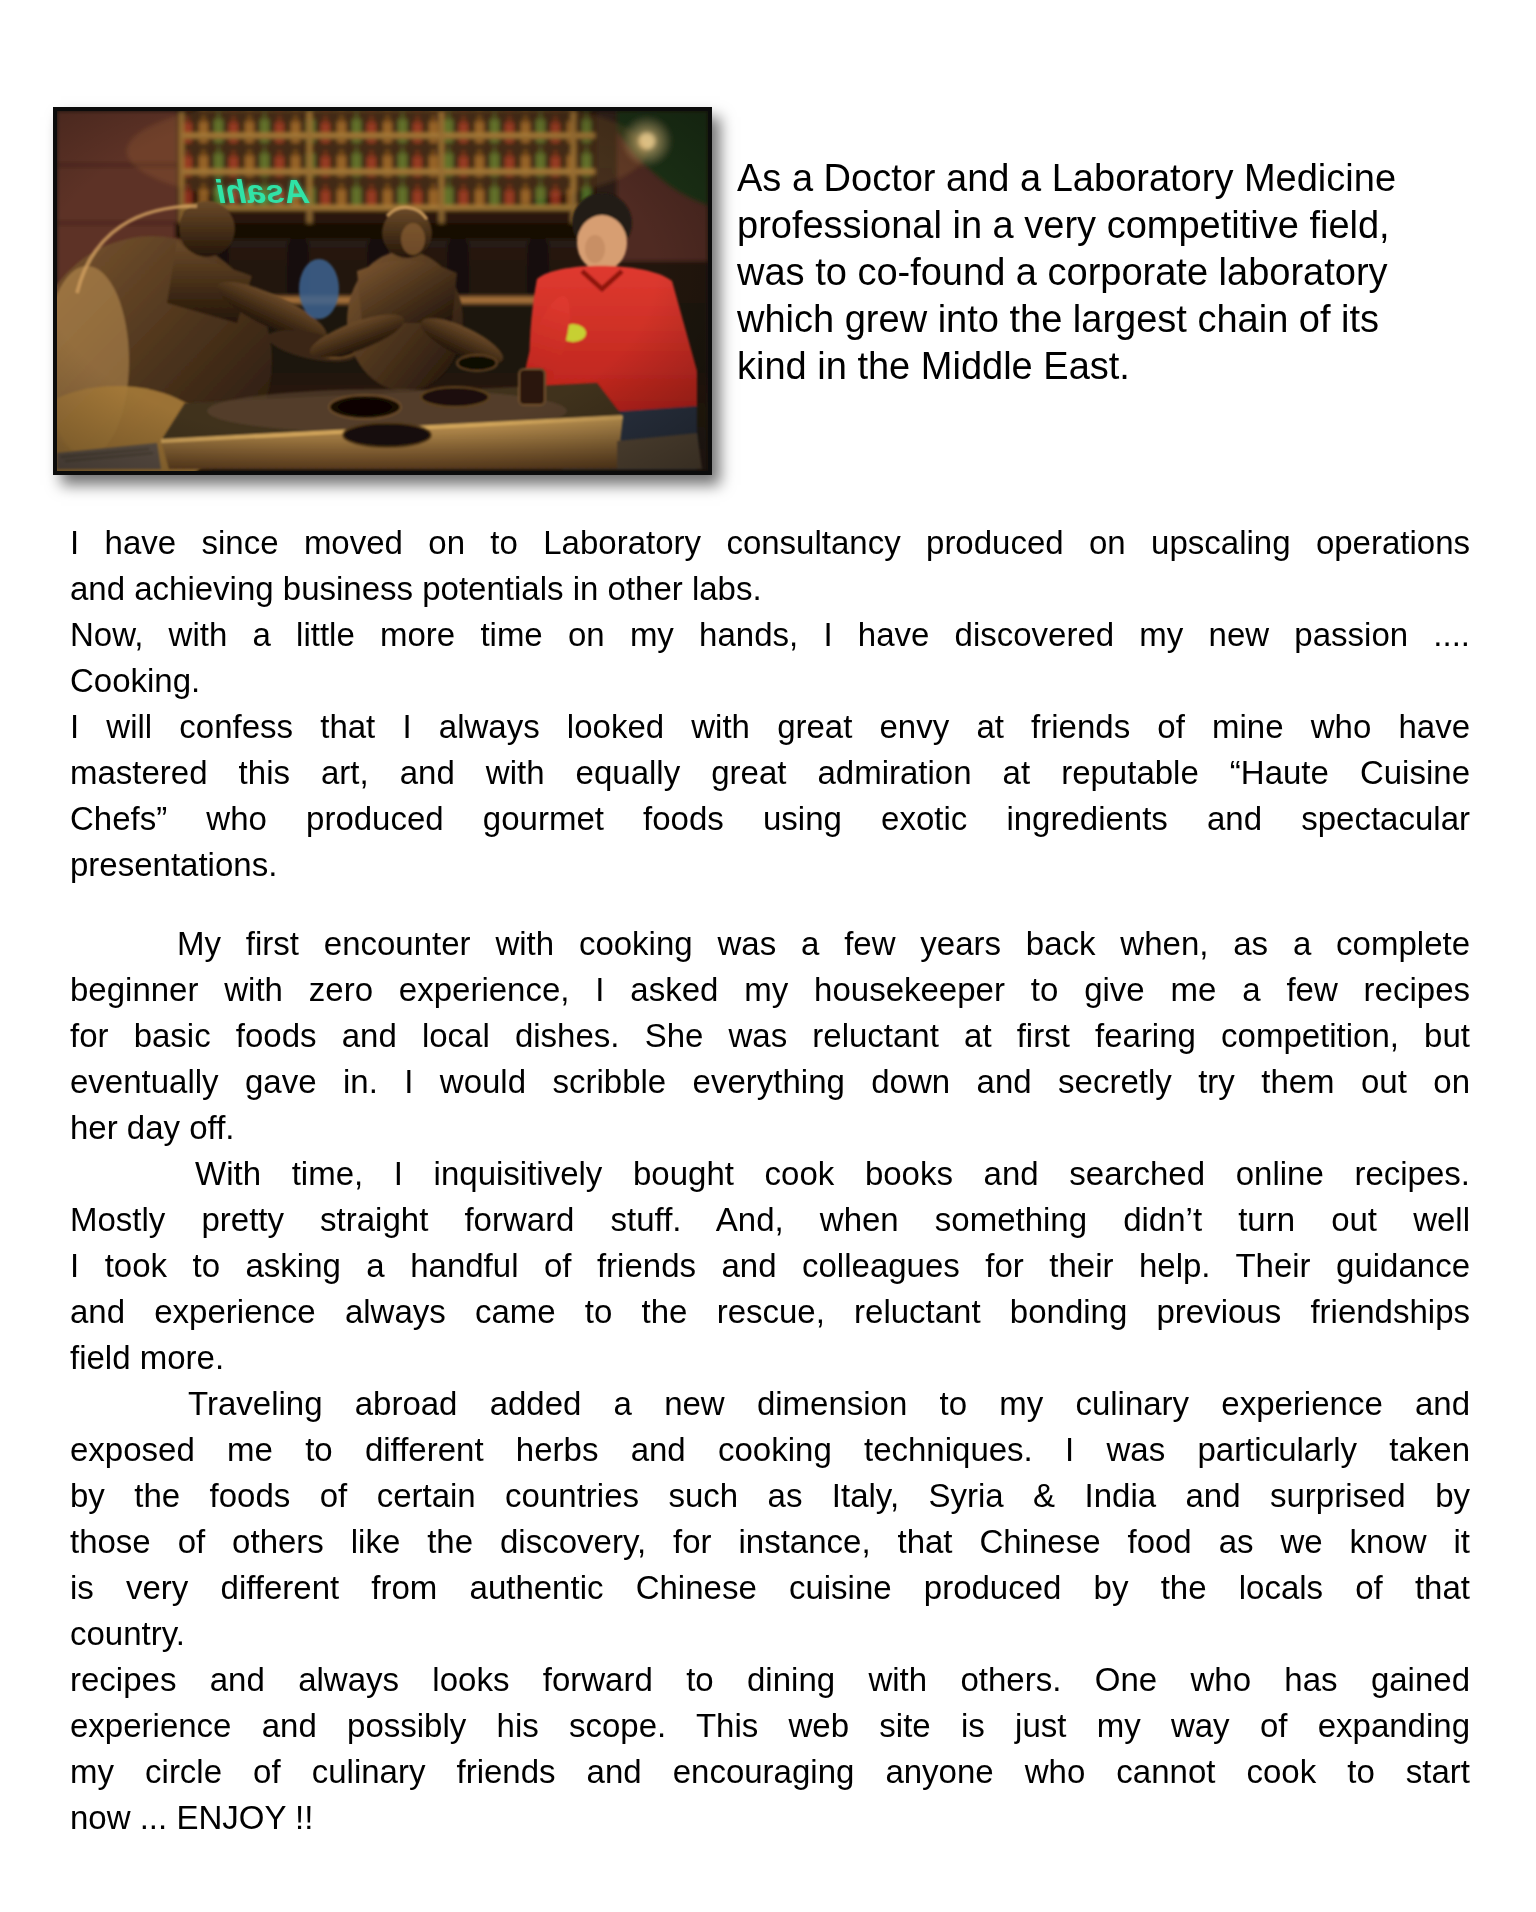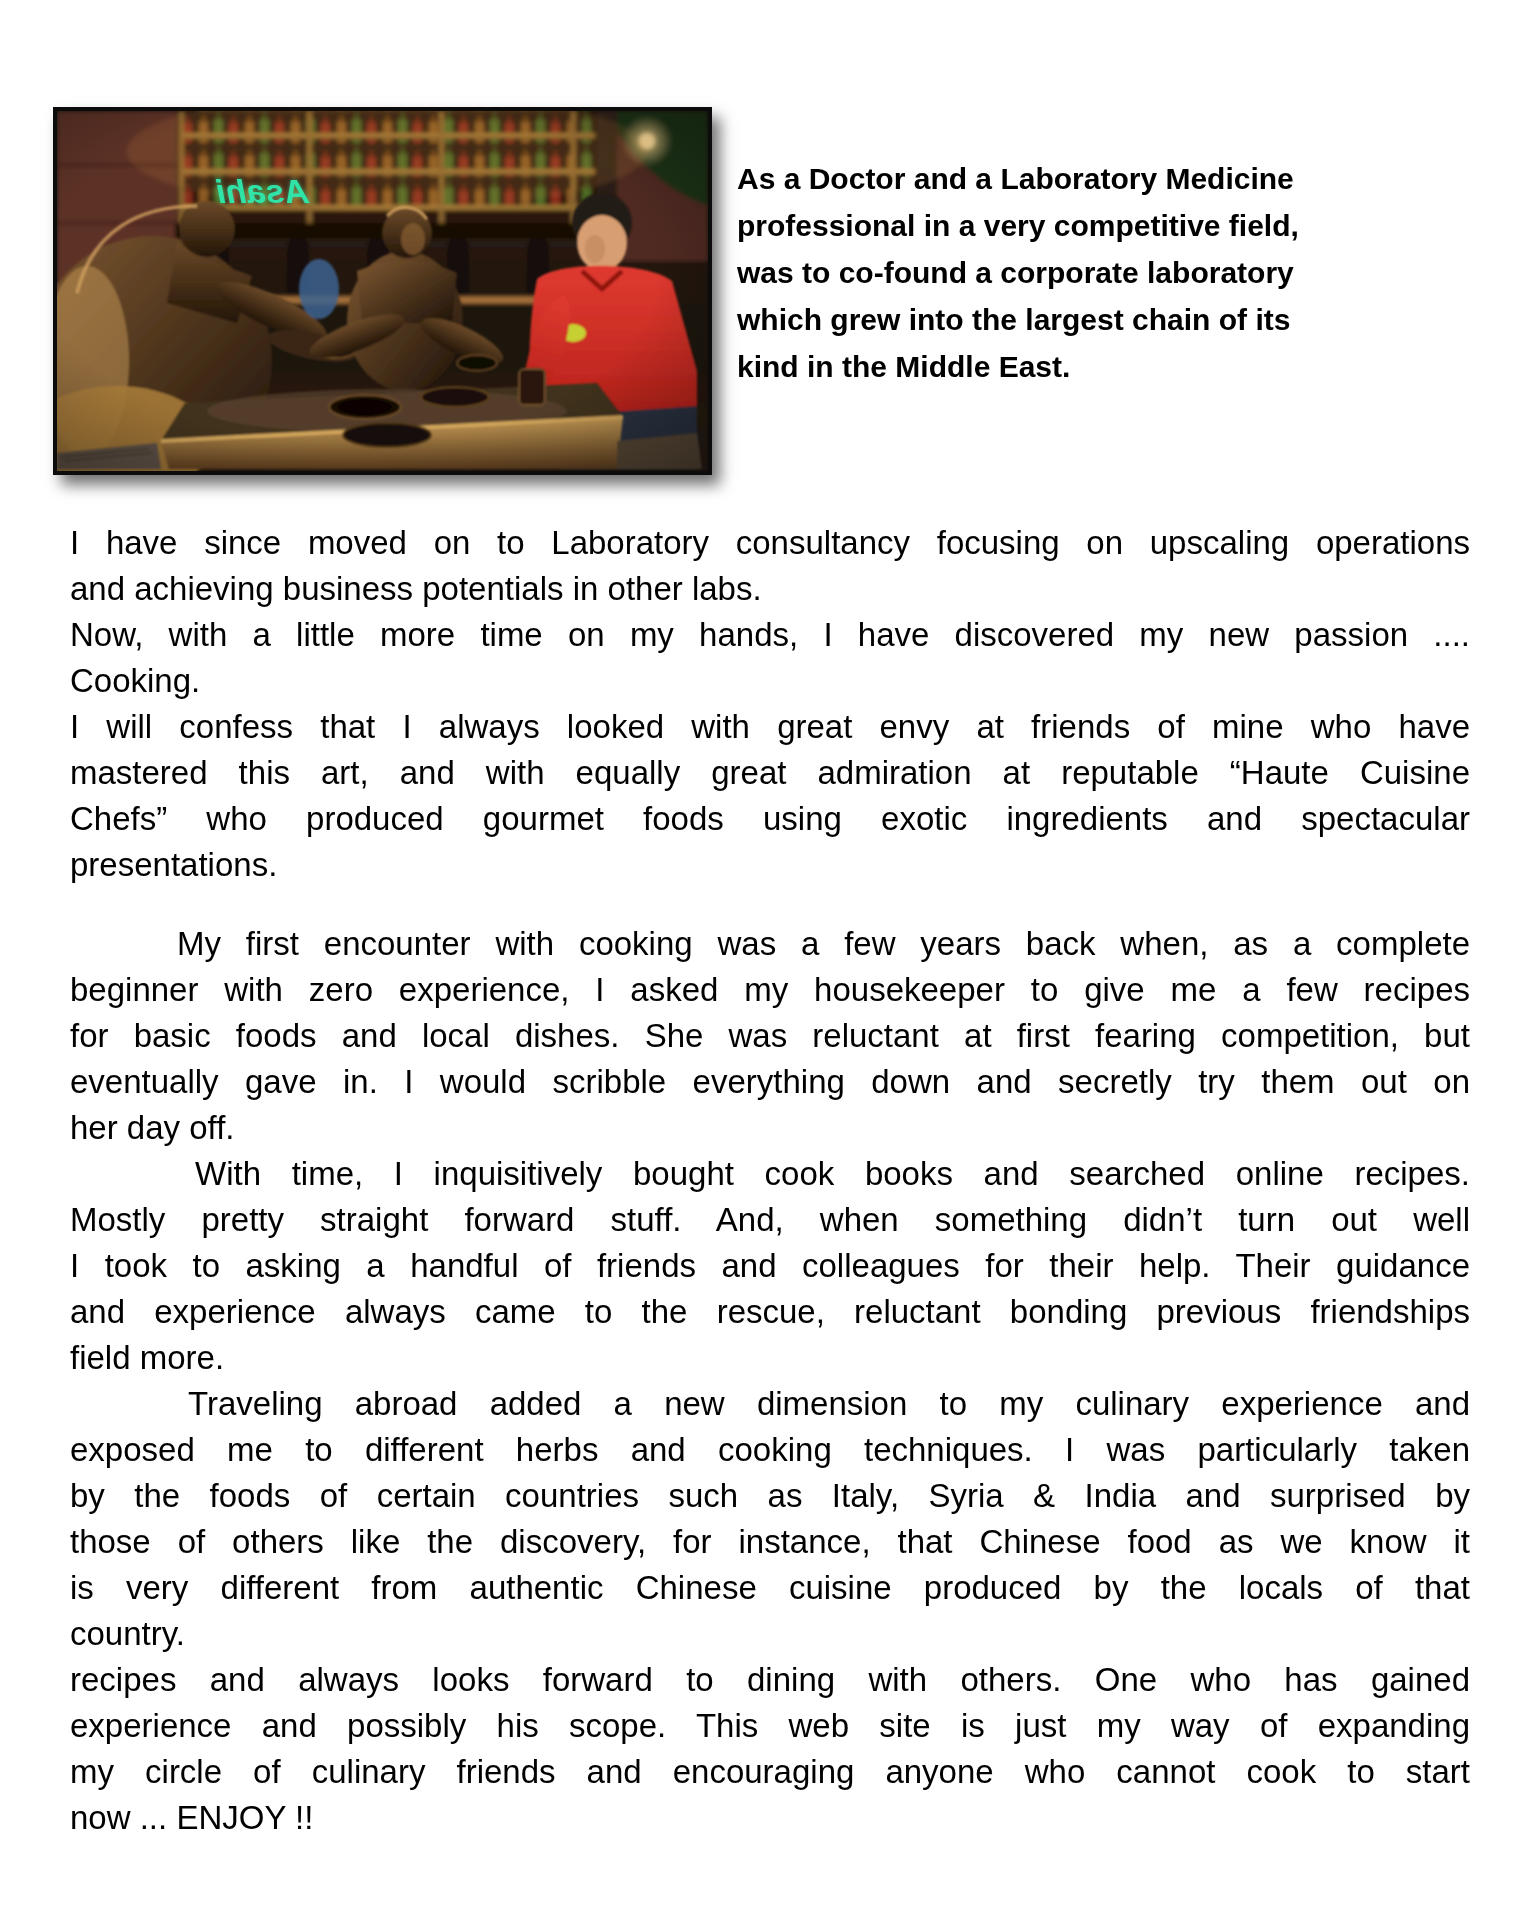--- a/index.html
+++ b/index.html
@@ -9,21 +9,21 @@
     overflow:hidden;
   }
   .photo-frame {
     position:absolute; left:53px; top:107px; width:651px; height:360px;
     border:4px solid #0c0c0c; background:#1d140d;
     box-shadow:8px 10px 14px rgba(0,0,0,0.55);
   }
   .photo-frame svg { display:block; width:100%; height:100%; }
   .intro {
     position:absolute; left:737px; top:155px; width:720px;
-    font-size:30px; line-height:47px; white-space:nowrap; text-align:left;font-weight:bold;
+    font-size:38px; line-height:47px; white-space:nowrap; text-align:left;
   }
   .body-text {
     position:absolute; left:70px; top:520px; width:1400px;
     font-size:33px; line-height:46px;
   }
   .line { text-align:justify; text-align-last:justify; }
   .line.last { text-align-last:left; }
   .p3 .ind { text-indent:107px;margin-top:33px; }
   .p4 .ind { text-indent:125px; }
   .p5 .ind { text-indent:118px; }
@@ -174,21 +174,21 @@
   <div class="intro">
       <div class="iline">As a Doctor and a Laboratory Medicine</div>
       <div class="iline">professional in a very competitive field,</div>
       <div class="iline">was to co-found a corporate laboratory</div>
       <div class="iline">which grew into the largest chain of its</div>
       <div class="iline">kind in the Middle East.</div>
     </div>
 
   <div class="body-text">
       <div class="para p0">
-        <div class="line">I have since  moved on to Laboratory consultancy focusing on upscaling operations</div>
+        <div class="line">I have since  moved on to Laboratory consultancy produced on upscaling operations</div>
         <div class="line last">and achieving business potentials in other labs.</div>
       </div>
       <div class="para p1">
         <div class="line">Now, with a little more time on my hands, I have discovered my new passion ....</div>
         <div class="line last">Cooking.</div>
       </div>
       <div class="para p2">
         <div class="line">I will confess that I always looked with great envy at friends of mine who have</div>
         <div class="line">mastered this art, and with equally great admiration at reputable “Haute Cuisine</div>
         <div class="line">Chefs” who produced gourmet foods using exotic ingredients and spectacular</div>

